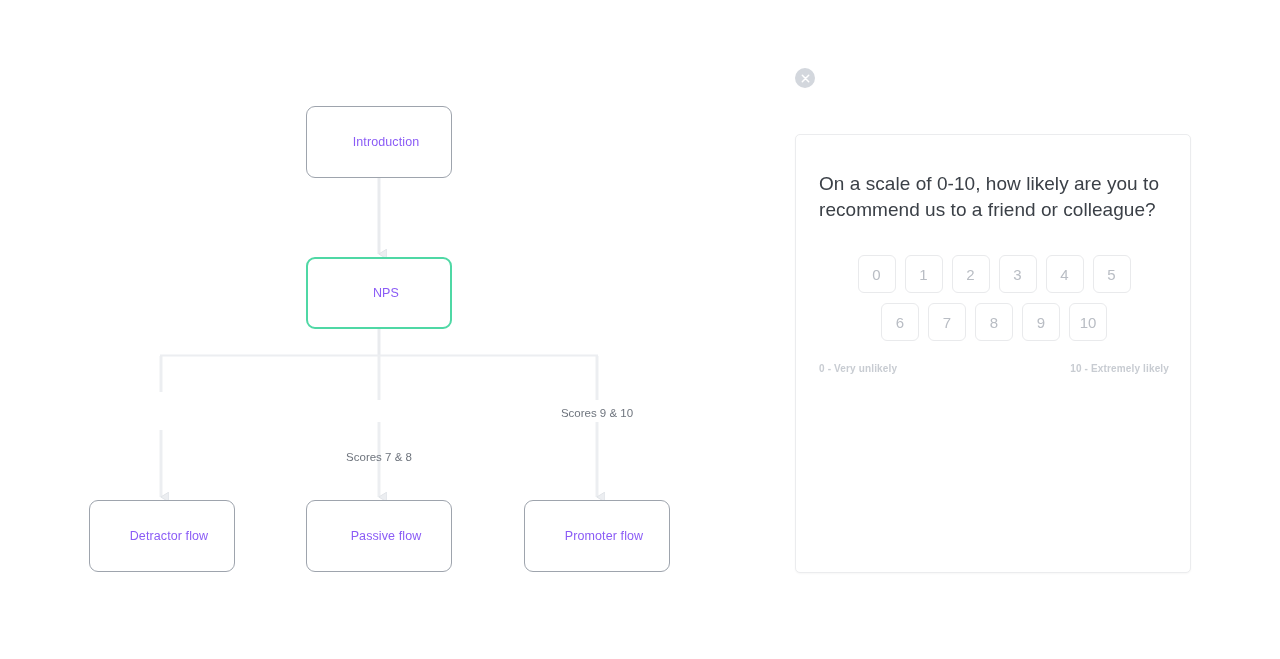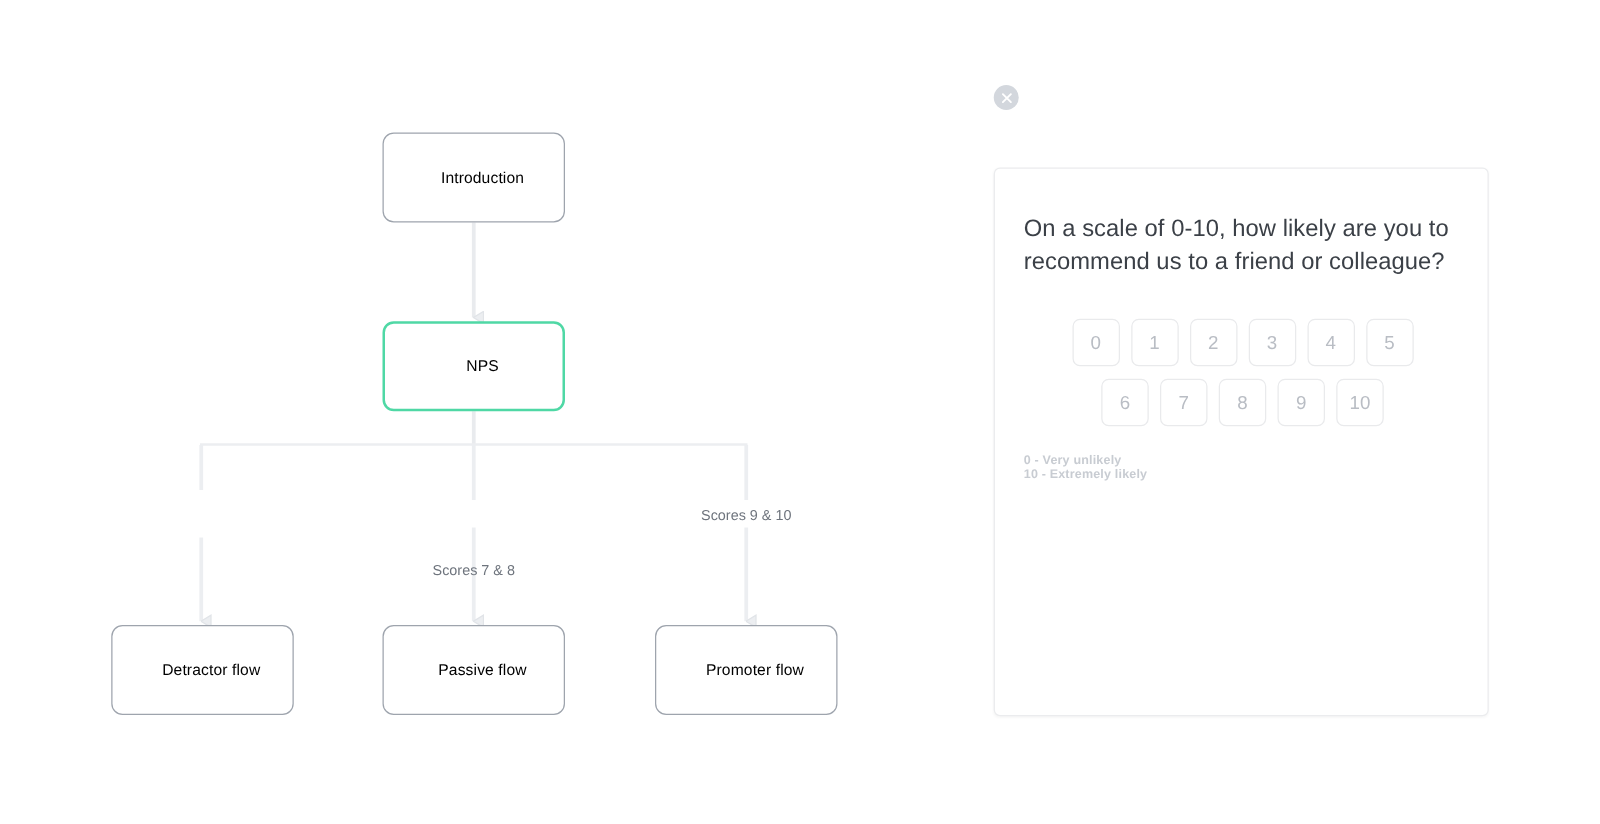--- a/index.html
+++ b/index.html
@@ -17,21 +17,21 @@
   #flow-canvas { position: absolute; left: 0; top: 0; width: 760px; height: 659px; }
   #flow-svg { position: absolute; left: 0; top: 0; width: 760px; height: 659px; }
 
   .node {
     position: absolute;
     width: 146px; height: 72px;
     border: 1px solid #9ea4ad;
     border-radius: 9px;
     background: #ffffff;
     display: flex; align-items: center; justify-content: center;
-    color: #000000;
+    color: #8b5cf6;
     font-size: 12.5px;
     letter-spacing: .1px;
     cursor: pointer;
     padding-left: 14px;
   }
   .node.accent { border: 2px solid #4fd8a5; }
 
   #node-introduction { left: 306px; top: 106px; }
   #node-nps         { left: 306px; top: 257px; }
   #node-detractor   { left: 89px;  top: 500px; }
@@ -102,21 +102,20 @@
     display: flex; align-items: center; justify-content: center;
     cursor: pointer; padding: 0;
   }
 
   #scale-labels {
     position: absolute; left: 23px; top: 228px; width: 350px;
     display: flex; justify-content: space-between;
     font-size: 10px; font-weight: bold;
     color: #c8ccd2;
     letter-spacing: .15px;
-    flex-direction: column;
   }
 </style>
 </head>
 <body>
 
 <div id="app">
 
   <div id="flow-canvas">
 
     <svg id="flow-svg" viewBox="0 0 760 659" xmlns="http://www.w3.org/2000/svg">

